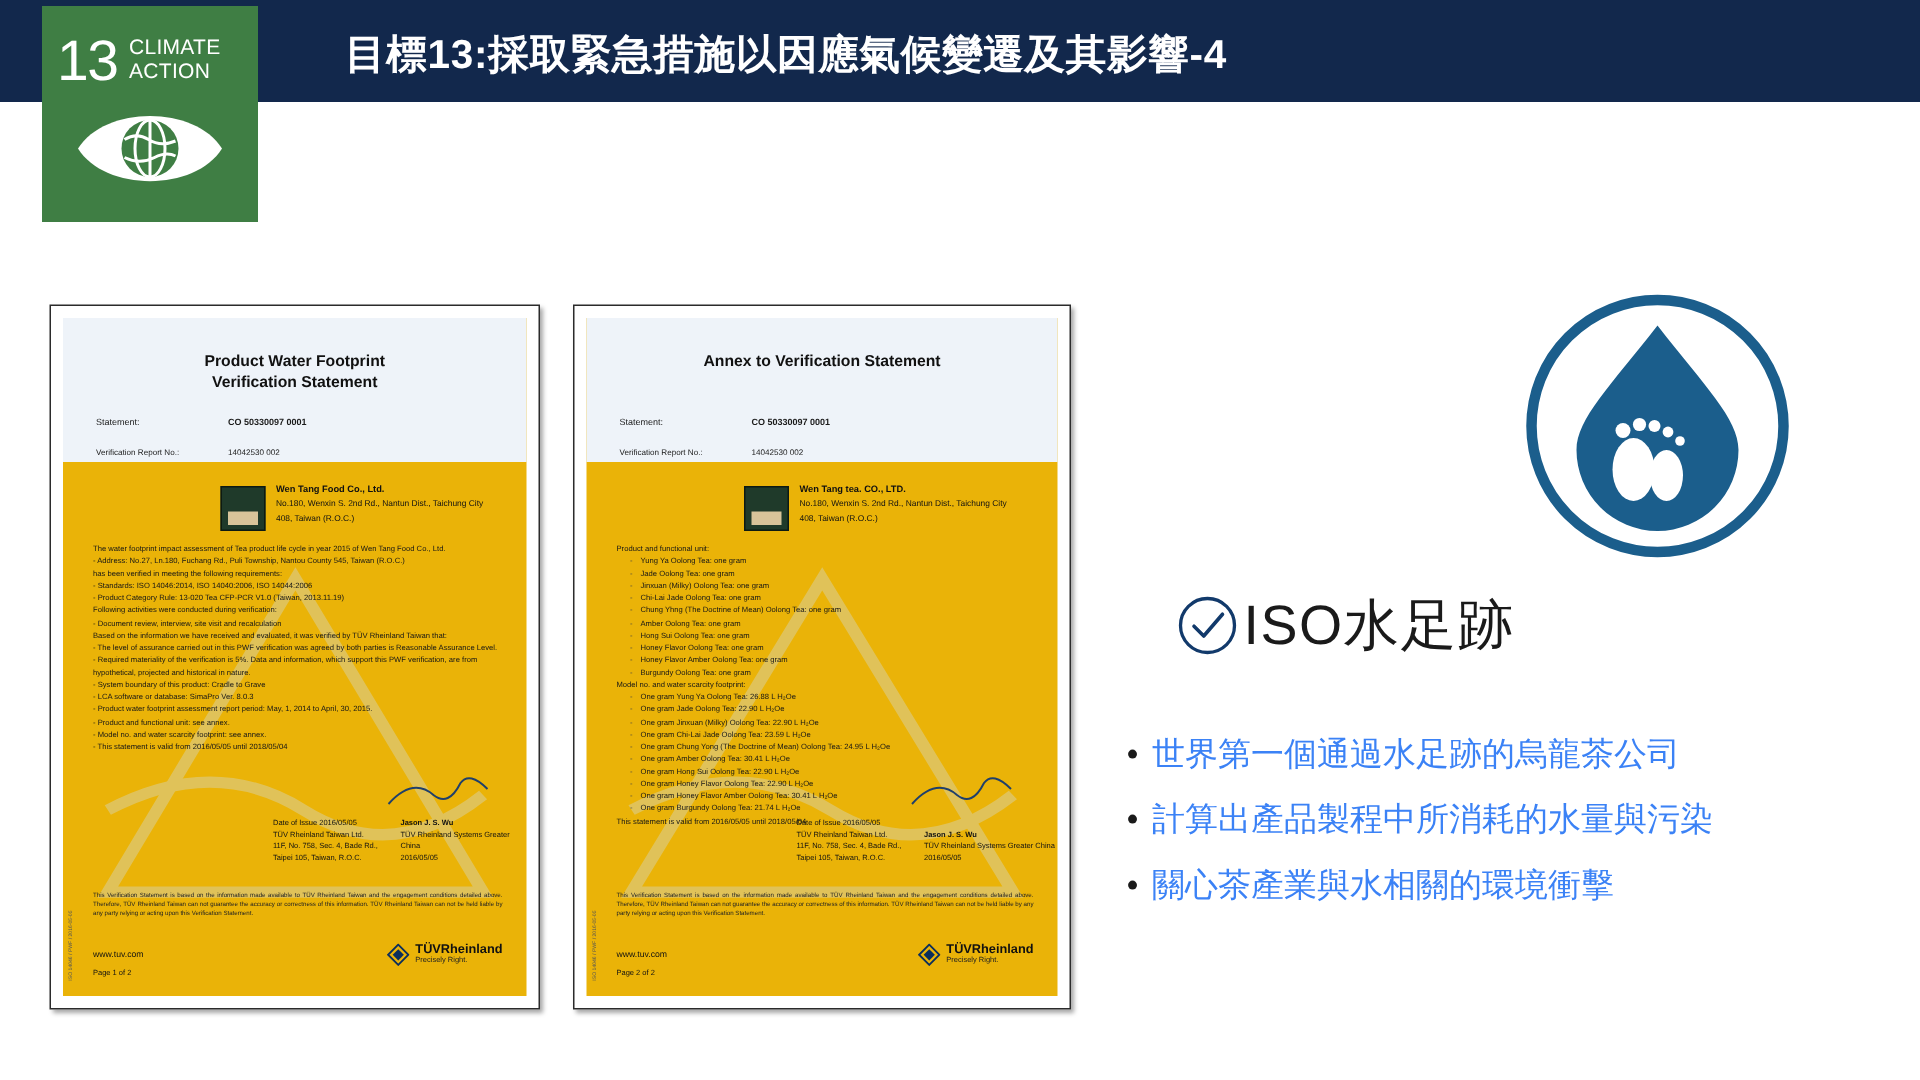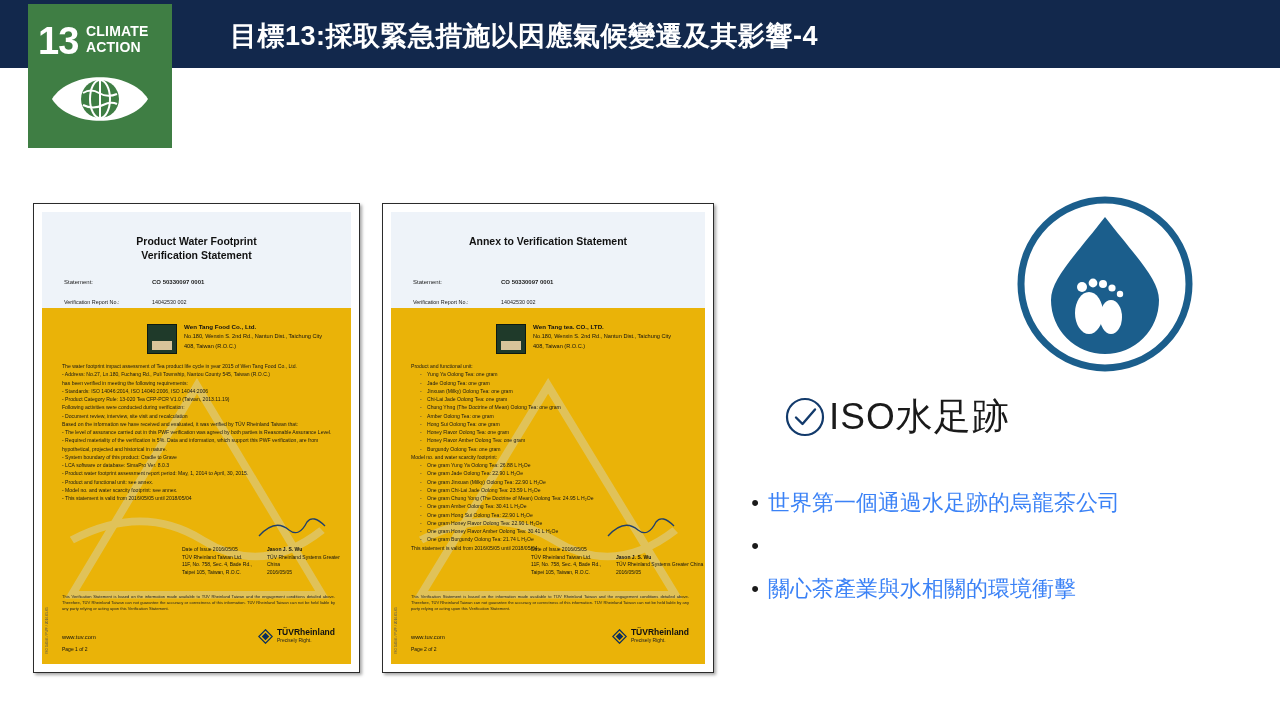--- a/index.html
+++ b/index.html
@@ -43,31 +43,31 @@
     height: 144px;
     background: #3f7e44;
     overflow: hidden;
   }
   .sdg-number {
     position: absolute;
     left: 10px;
     top: 18px;
     color: #ffffff;
     font-size: 38px;
-    font-weight: bold;
+    font-weight: normal;
     line-height: 1;
     letter-spacing: -1px;
   }
   .sdg-label {
     position: absolute;
     left: 58px;
     top: 20px;
     color: #ffffff;
     font-size: 14px;
-    font-weight: bold;
+    font-weight: normal;
     line-height: 1.12;
     letter-spacing: 0.2px;
   }
   .sdg-icon {
     position: absolute;
     left: 22px;
     top: 64px;
     width: 100px;
     height: 62px;
   }
@@ -495,18 +495,19 @@
   <div class="iso-title">ISO水足跡</div>
 </div>
 
 <div class="bullets">
   <div class="bullet-row">
     <div class="bullet-dot">•</div>
     <div class="bullet-text">世界第一個通過水足跡的烏龍茶公司</div>
   </div>
   <div class="bullet-row">
     <div class="bullet-dot">•</div>
+    <div class="bullet-text">計算出產品製程中所消耗的水量與污染</div>
   </div>
   <div class="bullet-row">
     <div class="bullet-dot">•</div>
     <div class="bullet-text">關心茶產業與水相關的環境衝擊</div>
   </div>
 </div>
 
 </body></html>

